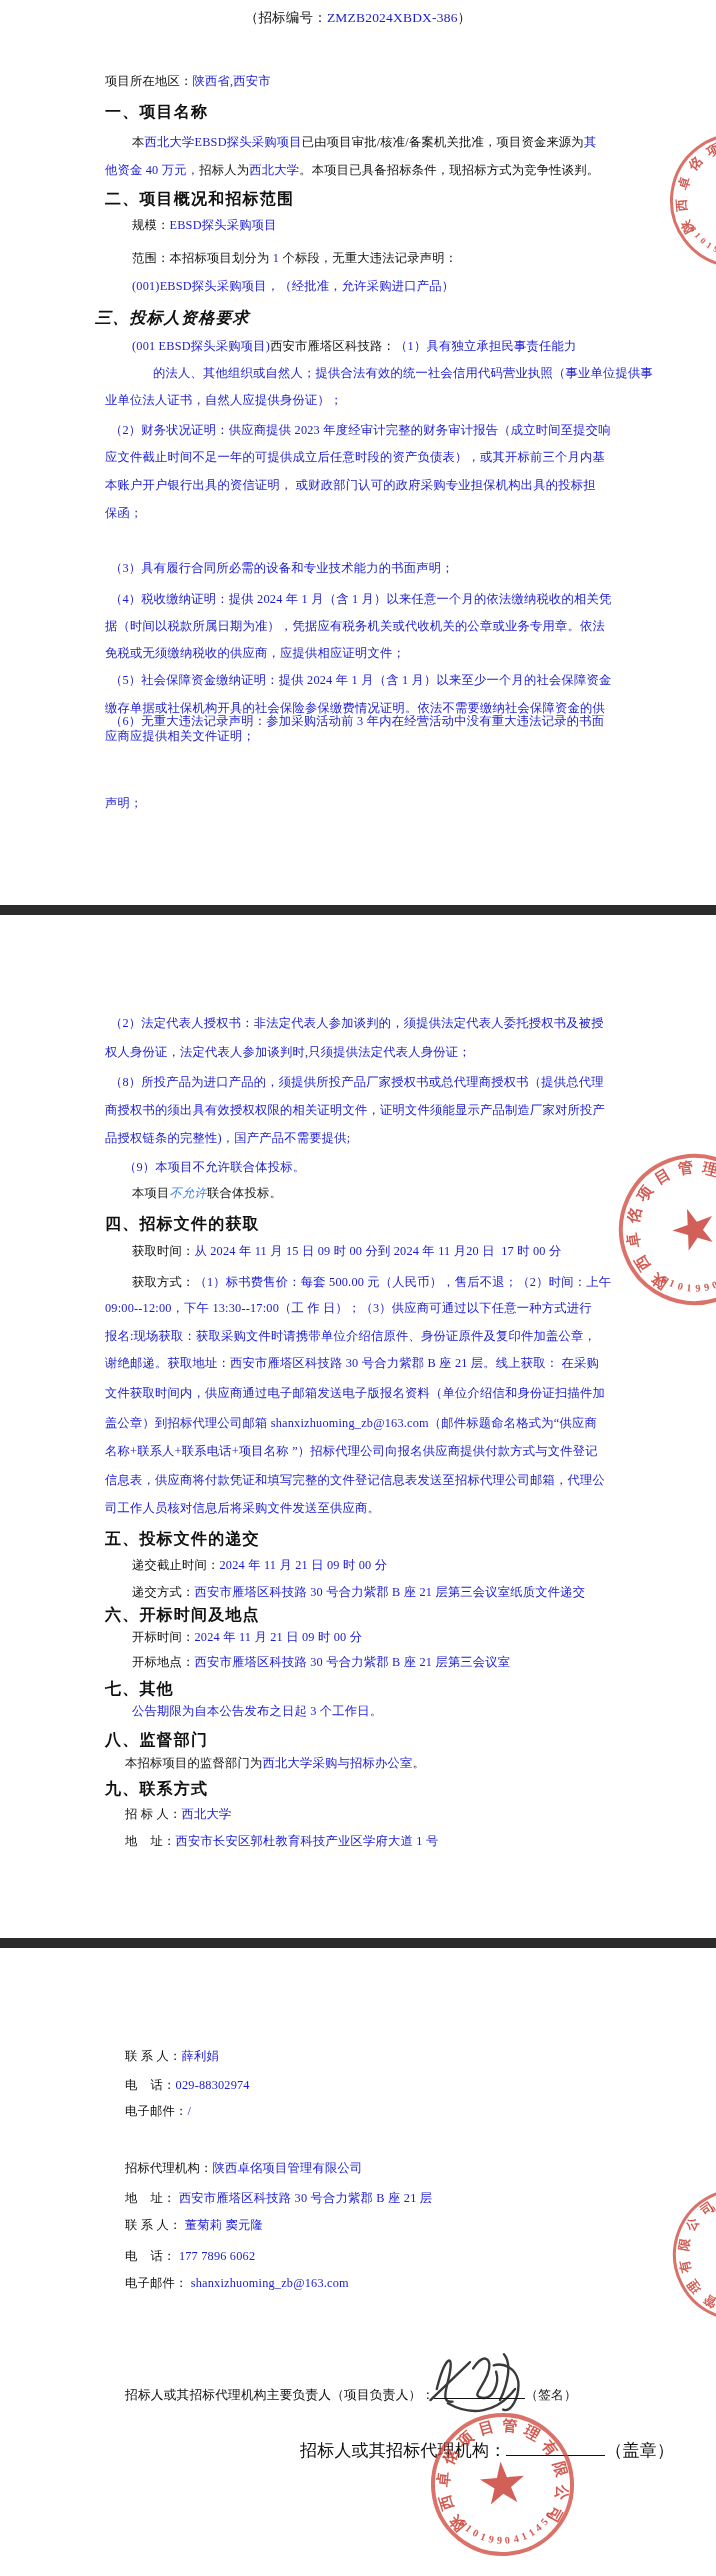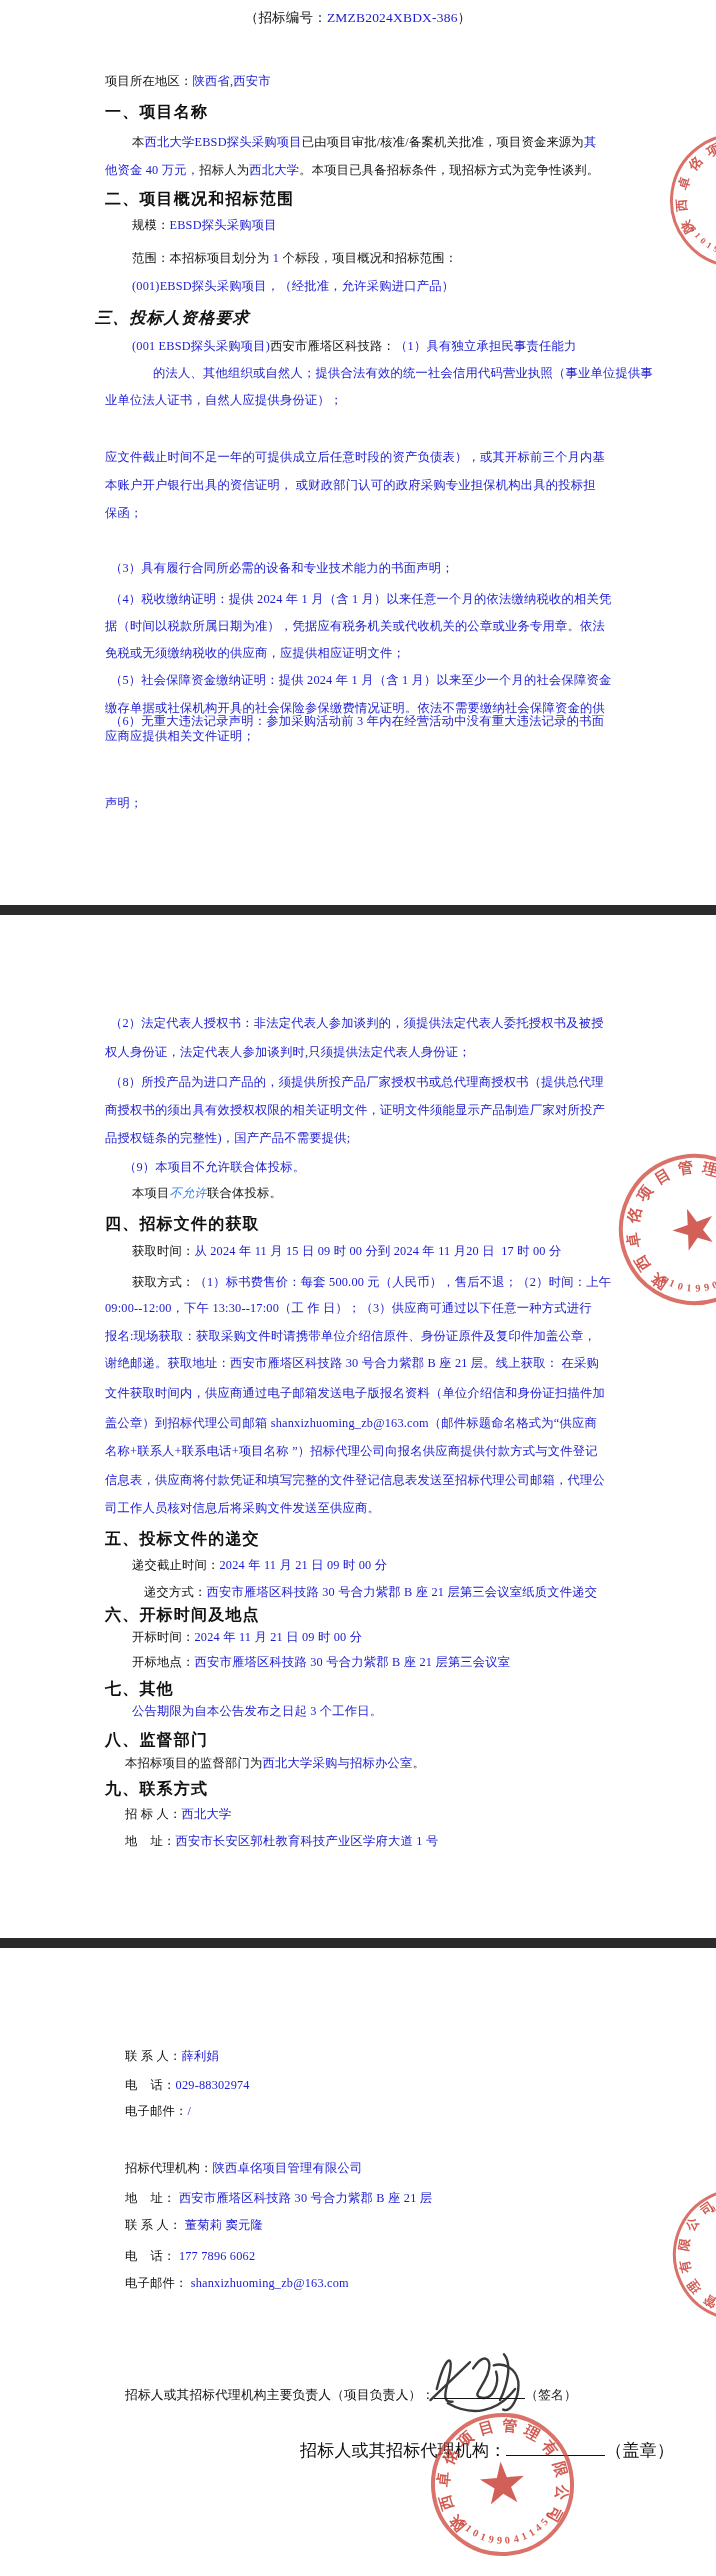--- a/index.html
+++ b/index.html
@@ -50,26 +50,27 @@
       <path d="M30,80 C60,97 92,92 115,62"></path>
     </g>
   </svg>
 <div class="line" style="top: 9.5px; left: 0px; right: 0px; text-align: center; font-size: 13.5px;"><span class="k">（招标编号：</span><span class="b">ZMZB2024XBDX-386</span><span class="k">）</span></div>
     <div class="line" style="top: 74px; left: 105px;"><span class="k">项目所在地区：</span><span class="b">陕西省,西安市</span></div>
     <div class="line h" style="top: 102px; left: 105px;"><span class="k">一、项目名称</span></div>
     <div class="line" style="top: 135px; left: 132px;"><span class="k">本</span><span class="b">西北大学EBSD探头采购项目</span><span class="k">已由项目审批/核准/备案机关批准，项目资金来源为</span><span class="b">其</span></div>
     <div class="line" style="top: 163px; left: 105px;"><span class="b">他资金 40 万元，</span><span class="k">招标人为</span><span class="b">西北大学</span><span class="k">。本项目已具备招标条件，现招标方式为竞争性谈判。</span></div>
     <div class="line h" style="top: 189px; left: 105px;"><span class="k">二、项目概况和招标范围</span></div>
     <div class="line" style="top: 218px; left: 132px;"><span class="k">规模：</span><span class="b">EBSD探头采购项目</span></div>
-    <div class="line" style="top: 251px; left: 132px;"><span class="k">范围：本招标项目划分为 </span><span class="b">1</span><span class="k"> 个标段，项目概况和招标范围：</span></div>
+    <div class="line" style="top: 251px; left: 132px;"><span class="k">范围：本招标项目划分为 </span><span class="b">1</span><span class="k"> 个标段，无重大违法记录声明：</span></div>
     <div class="line" style="top: 279px; left: 132px;"><span class="b">(001)EBSD探头采购项目，（经批准，允许采购进口产品）</span></div>
     <div class="line h" style="top: 308px; left: 95px; font-style: italic;"><span class="k">三、投标人资格要求</span></div>
     <div class="line" style="top: 339px; left: 132px;"><span class="b">(001 EBSD探头采购项目)</span><span class="k">西安市雁塔区科技路：</span><span class="b">（1）具有独立承担民事责任能力</span></div>
     <div class="line" style="top: 366px; left: 105px; padding-left: 48px;"><span class="b">的法人、其他组织或自然人；提供合法有效的统一社会信用代码营业执照（事业单位提供事</span></div>
     <div class="line" style="top: 393px; left: 105px;"><span class="b">业单位法人证书，自然人应提供身份证）；</span></div>
+    <div class="line" style="top: 423px; left: 110px;"><span class="b">（2）财务状况证明：供应商提供 2023 年度经审计完整的财务审计报告（成立时间至提交响</span></div>
     <div class="line" style="top: 450px; left: 105px;"><span class="b">应文件截止时间不足一年的可提供成立后任意时段的资产负债表），或其开标前三个月内基</span></div>
     <div class="line" style="top: 478px; left: 105px;"><span class="b">本账户开户银行出具的资信证明， 或财政部门认可的政府采购专业担保机构出具的投标担</span></div>
     <div class="line" style="top: 506px; left: 105px;"><span class="b">保函；</span></div>
     <div class="line" style="top: 561px; left: 110px;"><span class="b">（3）具有履行合同所必需的设备和专业技术能力的书面声明；</span></div>
     <div class="line" style="top: 592px; left: 110px;"><span class="b">（4）税收缴纳证明：提供 2024 年 1 月（含 1 月）以来任意一个月的依法缴纳税收的相关凭</span></div>
     <div class="line" style="top: 619px; left: 105px;"><span class="b">据（时间以税款所属日期为准），凭据应有税务机关或代收机关的公章或业务专用章。依法</span></div>
     <div class="line" style="top: 646px; left: 105px;"><span class="b">免税或无须缴纳税收的供应商，应提供相应证明文件；</span></div>
     <div class="line" style="top: 673px; left: 110px;"><span class="b">（5）社会保障资金缴纳证明：提供 2024 年 1 月（含 1 月）以来至少一个月的社会保障资金</span></div>
     <div class="line" style="top: 701px; left: 105px;"><span class="b">缴存单据或社保机构开具的社会保险参保缴费情况证明。依法不需要缴纳社会保障资金的供</span></div>
     <div class="line" style="top: 729px; left: 105px;"><span class="b">应商应提供相关文件证明；</span></div>
@@ -88,21 +89,21 @@
     <div class="line" style="top: 1301px; left: 105px;"><span class="b">09:00--12:00，下午 13:30--17:00（工 作 日）；（3）供应商可通过以下任意一种方式进行</span></div>
     <div class="line" style="top: 1329px; left: 105px;"><span class="b">报名:现场获取：获取采购文件时请携带单位介绍信原件、身份证原件及复印件加盖公章，</span></div>
     <div class="line" style="top: 1356px; left: 105px;"><span class="b">谢绝邮递。获取地址：西安市雁塔区科技路 30 号合力紫郡 B 座 21 层。线上获取： 在采购</span></div>
     <div class="line" style="top: 1386px; left: 105px;"><span class="b">文件获取时间内，供应商通过电子邮箱发送电子版报名资料（单位介绍信和身份证扫描件加</span></div>
     <div class="line" style="top: 1416px; left: 105px;"><span class="b">盖公章）到招标代理公司邮箱 shanxizhuoming_zb@163.com（邮件标题命名格式为“供应商</span></div>
     <div class="line" style="top: 1444px; left: 105px;"><span class="b">名称+联系人+联系电话+项目名称 ”）招标代理公司向报名供应商提供付款方式与文件登记</span></div>
     <div class="line" style="top: 1473px; left: 105px;"><span class="b">信息表，供应商将付款凭证和填写完整的文件登记信息表发送至招标代理公司邮箱，代理公</span></div>
     <div class="line" style="top: 1501px; left: 105px;"><span class="b">司工作人员核对信息后将采购文件发送至供应商。</span></div>
     <div class="line h" style="top: 1529px; left: 105px;"><span class="k">五、投标文件的递交</span></div>
     <div class="line" style="top: 1558px; left: 132px;"><span class="k">递交截止时间：</span><span class="b">2024 年 11 月 21 日 09 时 00 分</span></div>
-    <div class="line" style="top: 1585px; left: 144px; text-align: center;"><span class="k">递交方式：</span><span class="b">西安市雁塔区科技路 30 号合力紫郡 B 座 21 层第三会议室纸质文件递交</span></div>
+    <div class="line" style="top: 1585px; left: 132px; text-align: center;"><span class="k">递交方式：</span><span class="b">西安市雁塔区科技路 30 号合力紫郡 B 座 21 层第三会议室纸质文件递交</span></div>
     <div class="line h" style="top: 1605px; left: 105px;"><span class="k">六、开标时间及地点</span></div>
     <div class="line" style="top: 1630px; left: 132px;"><span class="k">开标时间：</span><span class="b">2024 年 11 月 21 日 09 时 00 分</span></div>
     <div class="line" style="top: 1655px; left: 132px;"><span class="k">开标地点：</span><span class="b">西安市雁塔区科技路 30 号合力紫郡 B 座 21 层第三会议室</span></div>
     <div class="line h" style="top: 1679px; left: 105px;"><span class="k">七、其他</span></div>
     <div class="line" style="top: 1704px; left: 132px;"><span class="b">公告期限为自本公告发布之日起 3 个工作日。</span></div>
     <div class="line h" style="top: 1730px; left: 105px;"><span class="k">八、监督部门</span></div>
     <div class="line" style="top: 1756px; left: 125px;"><span class="k">本招标项目的监督部门为</span><span class="b">西北大学采购与招标办公室</span><span class="k">。</span></div>
     <div class="line h" style="top: 1779px; left: 105px;"><span class="k">九、联系方式</span></div>
     <div class="line" style="top: 1807px; left: 125px;"><span class="k">招 标 人：</span><span class="b">西北大学</span></div>
     <div class="line" style="top: 1834px; left: 125px;"><span class="k">地    址：</span><span class="b">西安市长安区郭杜教育科技产业区学府大道 1 号</span></div>

